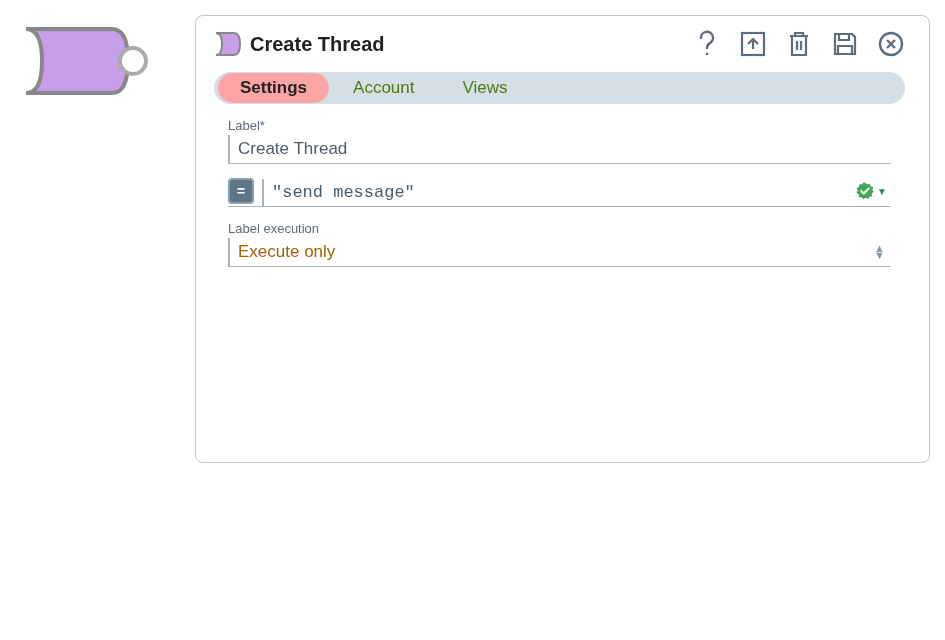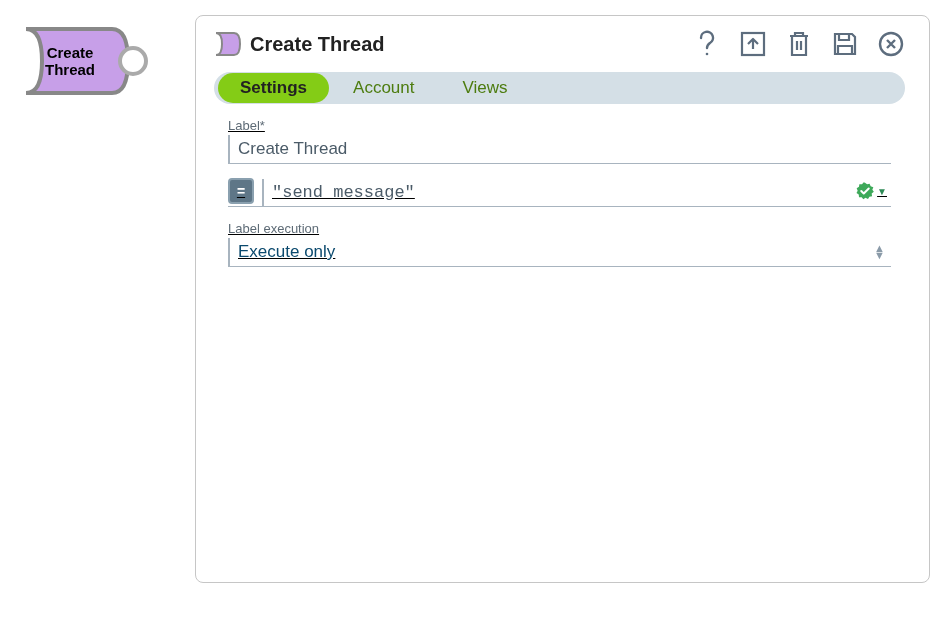--- a/index.html
+++ b/index.html
@@ -48,21 +48,21 @@
       border: 4px solid #aaa;
       border-radius: 50%;
     }
 
     
     .panel {
       position: absolute;
       left: 195px;
       top: 15px;
       width: 735px;
-      height: 568px;
+      height: 448px;
       background: #fff;
       border: 1px solid #c6c6c6;
       border-radius: 8px;
       padding: 14px 24px 12px 18px;
     }
 
     .panel-header {
       display: flex;
       align-items: center;
       justify-content: space-between;
@@ -109,34 +109,33 @@
       padding: 0 24px;
       height: 30px;
       display: flex;
       align-items: center;
       font-size: 17px;
       color: #4d7c0f;
       cursor: pointer;
       border-radius: 16px;
     }
     .tab.active {
-      background: #84cc16;
+      background: #fca5a5;
       font-weight: 700;
       color: #222;
       padding: 0 22px;
       justify-content: center;
     }
 
     
     .form-area {
       padding: 0 14px;
     }
     .field {
       margin-bottom: 14px;
-      text-decoration: underline;
     }
     .field-label {
       font-size: 13px;
       color: #5e6b76;
       margin-bottom: 2px;
       display: block;
     }
     .text-input {
       width: 100%;
       border: none;
@@ -203,21 +202,21 @@
 
     .select-row {
       position: relative;
       width: 100%;
       border-left: 2px solid #a8b4bf;
       border-bottom: 1px solid #a8b4bf;
     }
     .select-value {
       padding: 4px 28px 4px 8px;
       font-size: 17px;
-      color: #0c4a6e;
+      color: #a16207;
       cursor: pointer;
     }
     .stepper {
       position: absolute;
       right: 6px;
       top: 50%;
       transform: translateY(-50%);
       display: flex;
       flex-direction: column;
       line-height: 0.6;
@@ -226,21 +225,20 @@
     }
   </style>
 </head>
 <body>
 
 <div class="snap-node">
   <div class="snap-shape">
     <svg viewBox="0 0 110 72">
       <path d="M 6 4 Q 22 4 22 36 Q 22 68 6 68 L 92 68 Q 108 68 108 36 Q 108 4 92 4 Z" fill="#C79FE8" stroke="#888" stroke-width="4"></path>
     </svg>
-    <div class="snap-label"><span>Create<br>Thread</span></div>
     <div class="snap-connector"></div>
   </div>
 </div>
 
 <div class="panel">
   <div class="panel-header">
     <div class="panel-title-group">
       <span class="panel-title-icon">
         <svg width="28" height="26" viewBox="0 0 28 26">
           <path d="M 2 2 Q 8 2 8 13 Q 8 24 2 24 L 20 24 Q 26 24 26 13 Q 26 2 20 2 Z" fill="#C79FE8" stroke="#888" stroke-width="2"></path>

